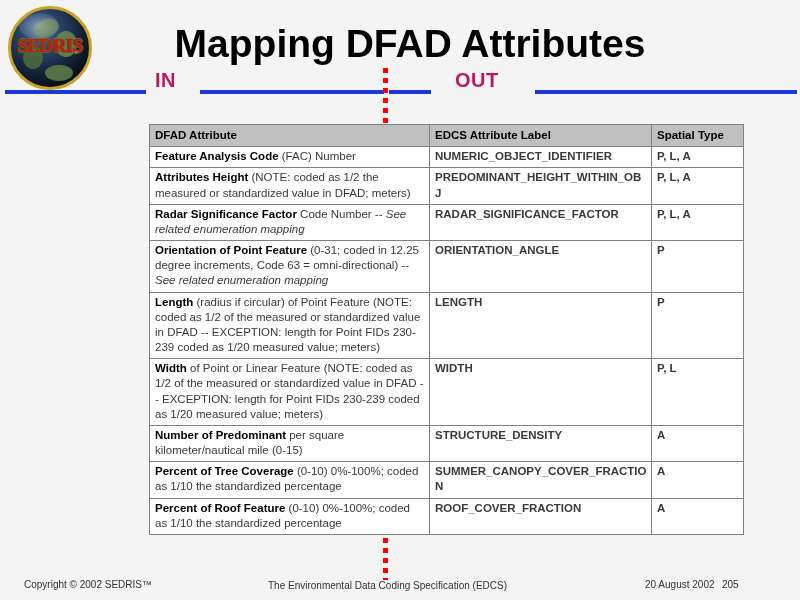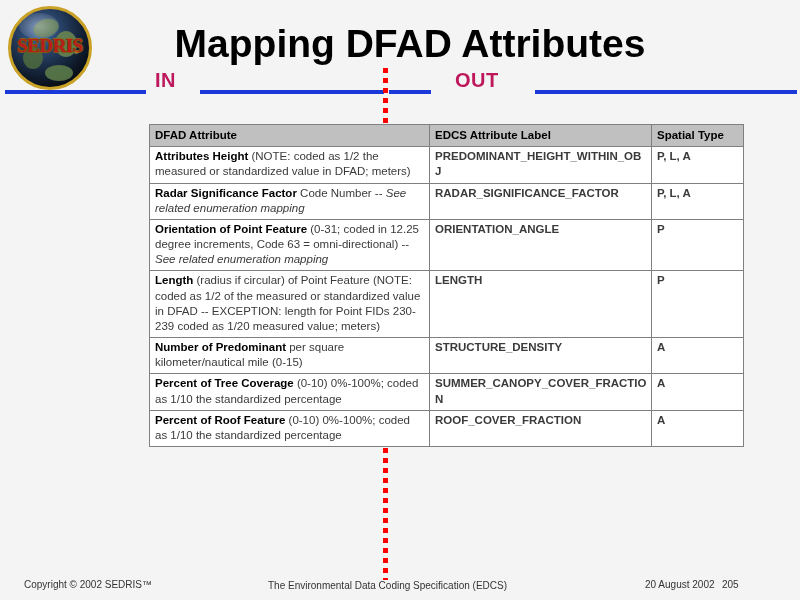--- a/index.html
+++ b/index.html
@@ -227,38 +227,48 @@
       </colgroup>
     <thead>
       <tr>
         <th>DFAD Attribute</th>
         <th>EDCS Attribute Label</th>
         <th>Spatial Type</th>
       </tr>
     </thead>
     <tbody>
         <tr>
+          <td class="cell-dfad"><strong>Feature Analysis Code</strong><span> (FAC) Number</span></td>
+          <td class="cell-edcs">NUMERIC_OBJECT_IDENTIFIER</td>
+          <td class="cell-type">P, L, A</td>
+        </tr>
+        <tr>
           <td class="cell-dfad"><strong>Attributes Height</strong><span> (NOTE: coded as 1/2 the measured or standardized value in DFAD; meters)</span></td>
           <td class="cell-edcs">PREDOMINANT_HEIGHT_WITHIN_OBJ</td>
           <td class="cell-type">P, L, A</td>
         </tr>
         <tr>
           <td class="cell-dfad"><strong>Radar Significance Factor</strong><span> Code Number -- </span><em>See related enumeration mapping</em></td>
           <td class="cell-edcs">RADAR_SIGNIFICANCE_FACTOR</td>
           <td class="cell-type">P, L, A</td>
         </tr>
         <tr>
           <td class="cell-dfad"><strong>Orientation of Point Feature</strong><span> (0-31; coded in 12.25 degree increments, Code 63 = omni-directional) -- </span><em>See related enumeration mapping</em></td>
           <td class="cell-edcs">ORIENTATION_ANGLE</td>
           <td class="cell-type">P</td>
         </tr>
         <tr>
           <td class="cell-dfad"><strong>Length</strong><span> (radius if circular) of Point Feature (NOTE: coded as 1/2 of the measured or standardized value in DFAD -- EXCEPTION: length for Point FIDs 230-239 coded as 1/20 measured value; meters)</span></td>
           <td class="cell-edcs">LENGTH</td>
           <td class="cell-type">P</td>
+        </tr>
+        <tr>
+          <td class="cell-dfad"><strong>Width</strong><span> of Point or Linear Feature (NOTE: coded as 1/2 of the measured or standardized value in DFAD -- EXCEPTION: length for Point FIDs 230-239 coded as 1/20 measured value; meters)</span></td>
+          <td class="cell-edcs">WIDTH</td>
+          <td class="cell-type">P, L</td>
         </tr>
         <tr>
           <td class="cell-dfad"><strong>Number of Predominant</strong><span> per square kilometer/nautical mile (0-15)</span></td>
           <td class="cell-edcs">STRUCTURE_DENSITY</td>
           <td class="cell-type">A</td>
         </tr>
         <tr>
           <td class="cell-dfad"><strong>Percent of Tree Coverage</strong><span> (0-10) 0%-100%; coded as 1/10 the standardized percentage</span></td>
           <td class="cell-edcs">SUMMER_CANOPY_COVER_FRACTION</td>
           <td class="cell-type">A</td>

